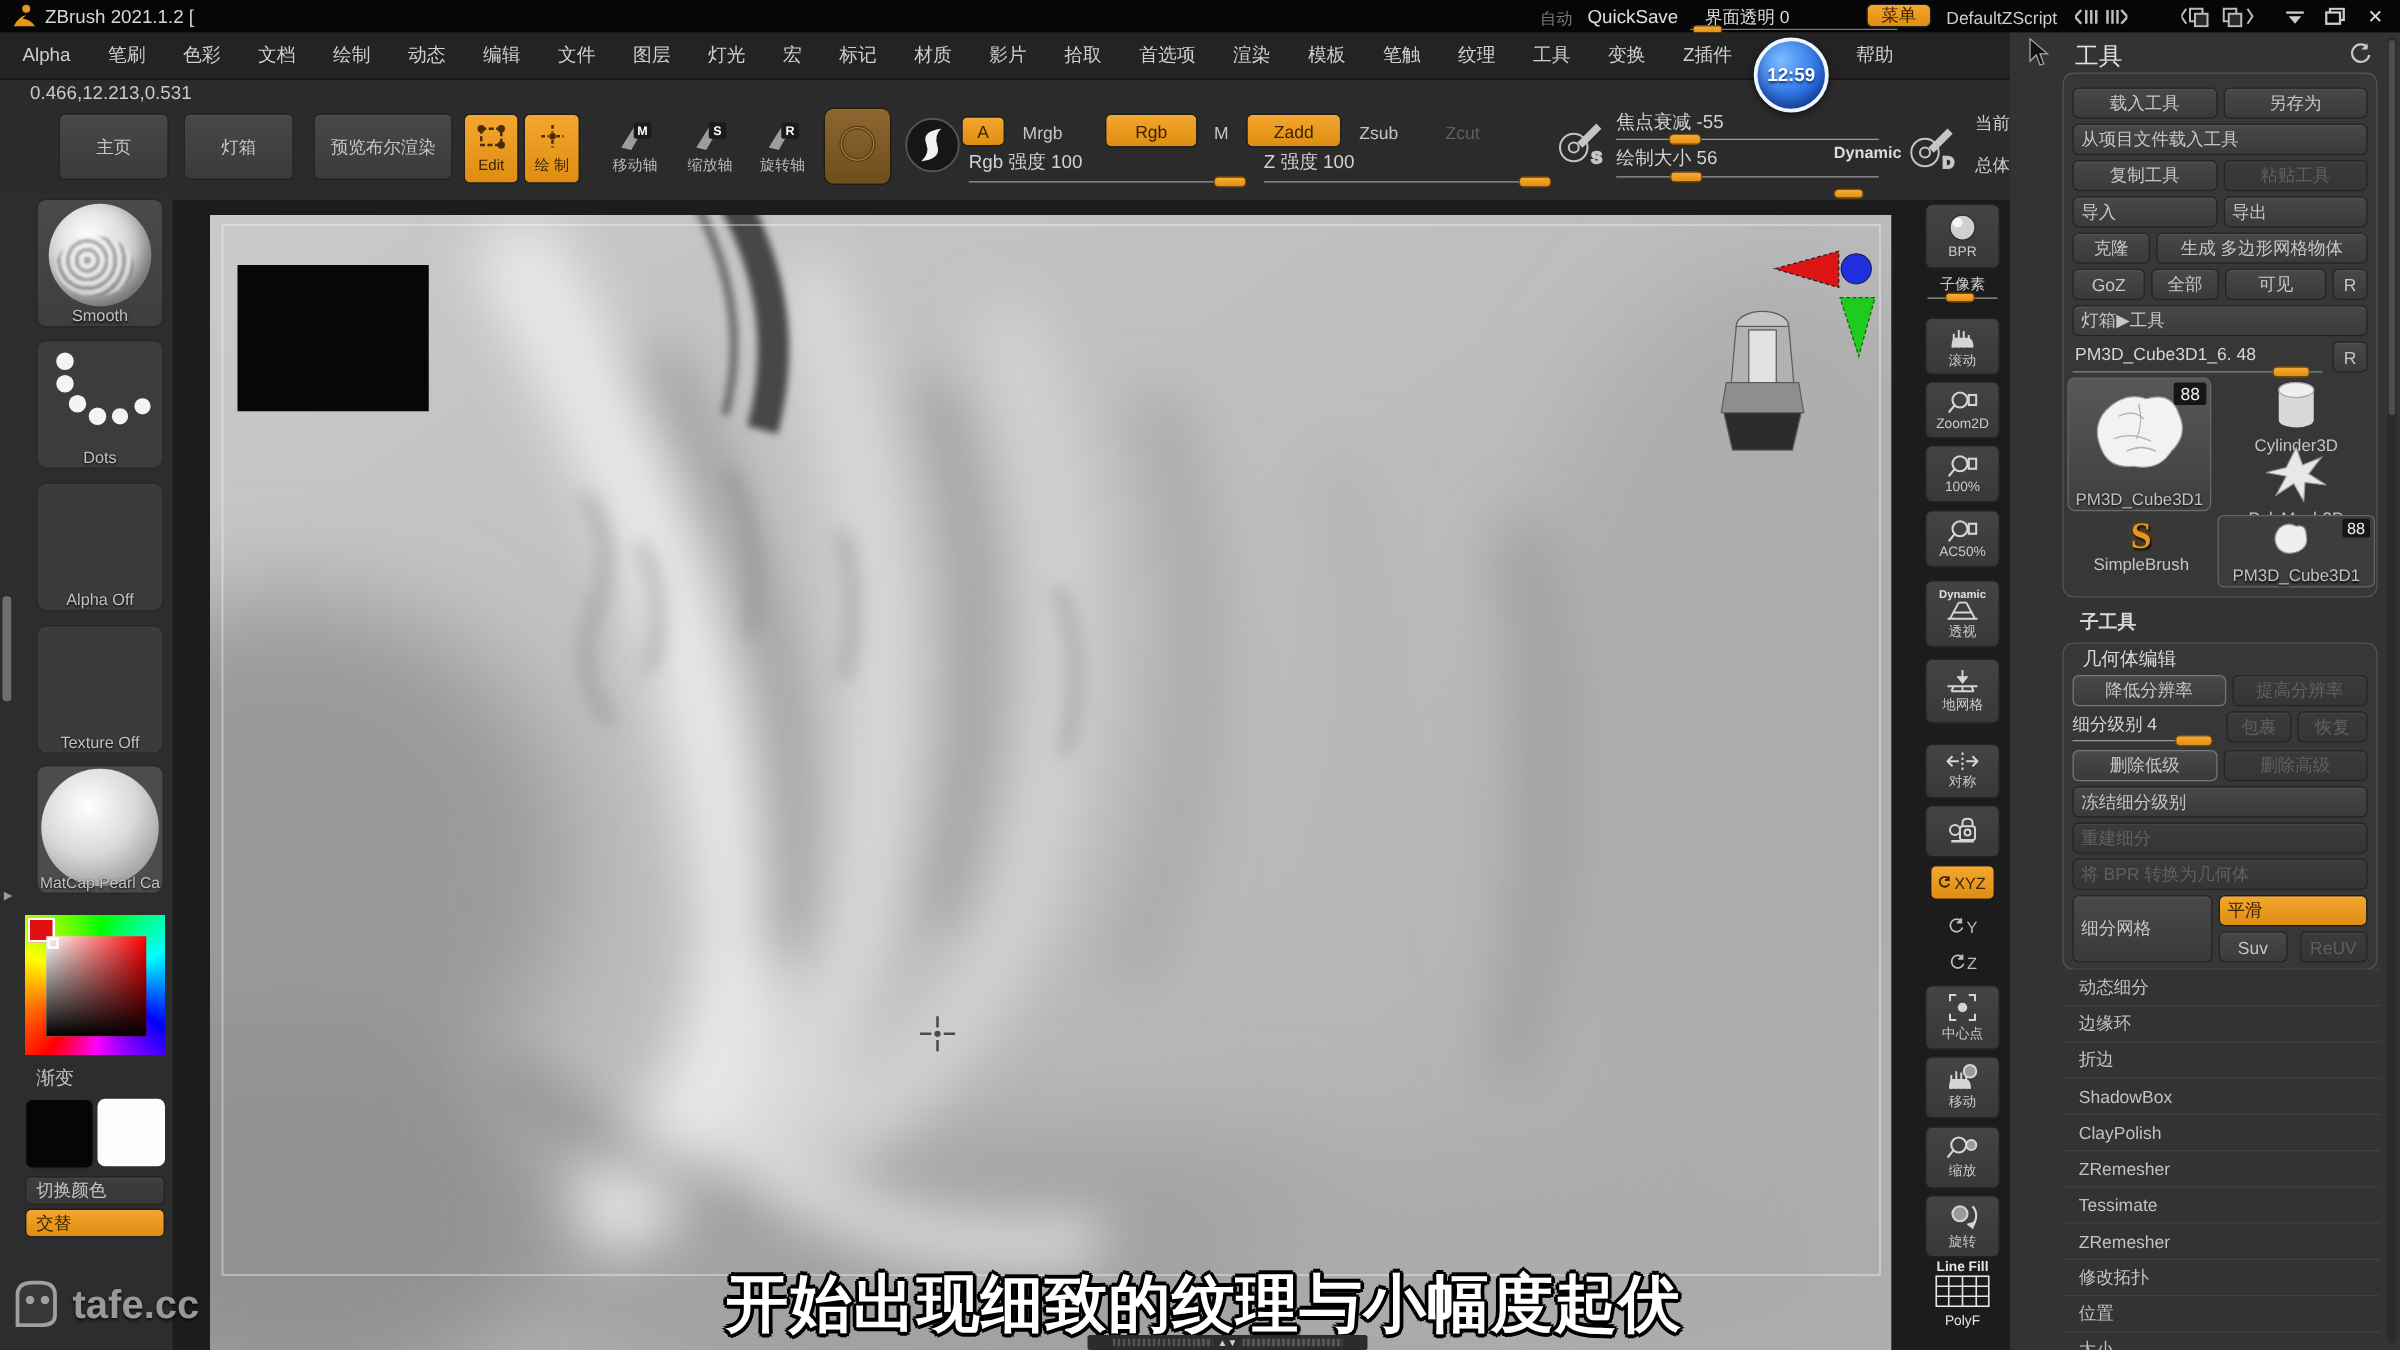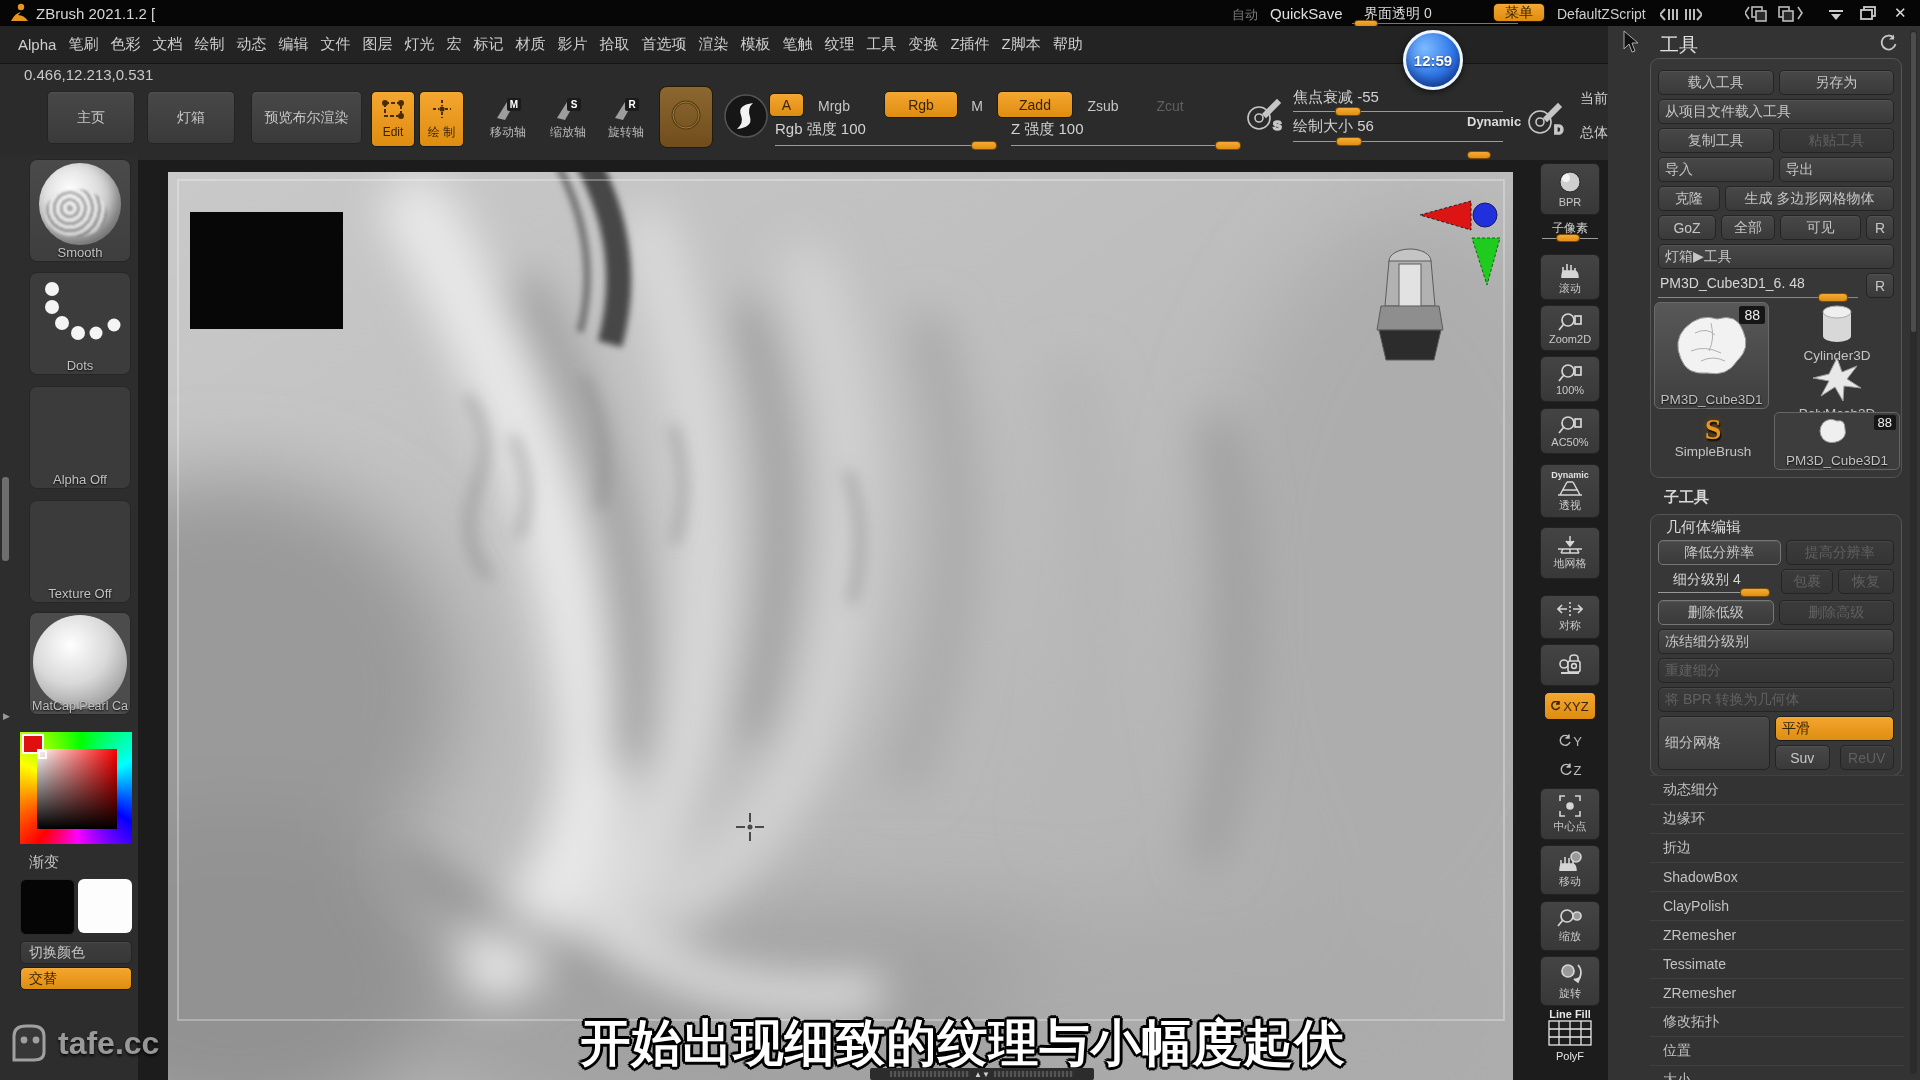--- a/index.html
+++ b/index.html
@@ -5,21 +5,21 @@
   html,body{margin:0;padding:0}
   body{width:1920px;height:1080px;background:#1c1c1c;font-family:"Liberation Sans","DejaVu Sans",sans-serif;overflow:hidden;position:relative;color:#c8c8c8;-webkit-font-smoothing:antialiased}
   .abs{position:absolute}
   
   .btn{display:flex;align-items:center;justify-content:center;background:linear-gradient(#484848,#3a3a3a);border:1px solid #242424;border-radius:5px;color:#c6c6c6;font-size:14px;box-shadow:inset 0 1px 0 rgba(255,255,255,.06);white-space:nowrap;box-sizing:border-box}
   .btn.dim{color:#606060;background:linear-gradient(#3b3b3b,#353535)}
   .btn.or{background:linear-gradient(#f4a62f,#de8d10);color:#3a2402;font-weight:normal;border:1px solid #1d1d1d}
   .lbl{white-space:nowrap}
   
   .titlebar{position:absolute;left:0;top:0;width:1920px;height:26px;background:#060606;display:flex;align-items:center}
-  .menubar{position:absolute;left:0;top:26px;width:1608px;height:38px;background:#232323;border-bottom:1px solid #141414;display:flex;align-items:center;gap:12px;padding-left:18px;box-sizing:border-box}
+  .menubar{position:absolute;left:0;top:26px;width:1608px;height:38px;background:#232323;border-bottom:1px solid #141414;display:flex;align-items:center;gap:30px;padding-left:18px;box-sizing:border-box}
   .menubar span{font-size:15px;color:#cfcfcf;cursor:default}
   .topbar{position:absolute;left:0;top:64px;width:1608px;height:96px;background:#2b2b2b}
   .slider-track{position:absolute;height:1px;background:#9b9b9b}
   .handle{position:absolute;width:26px;height:9px;border-radius:4px;background:linear-gradient(#f6ab36,#e18f12);border:1px solid #7a4c06;box-sizing:border-box}
   .axisbtn{position:absolute;display:flex;flex-direction:column;align-items:center;gap:2px;color:#b9b9b9;font-size:12px}
   
   .sidebar{position:absolute;left:0;top:155px;width:138px;height:925px;background:#2d2d2d}
   .thumb{position:absolute;left:29px;width:100px;height:101px;background:linear-gradient(#4a4a4a,#3e3e3e);border:1px solid #262626;border-radius:8px;overflow:hidden}
   .tlabel{position:absolute;left:0;bottom:1px;width:100%;text-align:center;font-size:13px;color:#c2c2c2;text-shadow:0 1px 2px #000}
   
@@ -605,21 +605,21 @@
 
   <span class="abs lbl" style="left:56px;top:462px;font-size:15px;font-weight:bold;color:#d8d8d8">子工具</span>
   <div class="pbox" style="top:488px;height:262px"></div>
   <span class="abs lbl" style="left:58px;top:492px;font-size:15px;font-weight:normal;color:#dcdcdc">几何体编辑</span>
   <div class="prow" style="top:514px">
       <div class="btn" style="flex:1.15;border-color:#777">降低分辨率</div>
       <div class="btn dim" style="flex:1">提高分辨率</div>
     </div>
   <div class="prow" style="top:543px;height:28px">
     <div style="position:relative;width:118px">
-      <span class="lbl" style="position:absolute;left:15px;top:2px;font-size:14px;color:#d6d6d6">细分级别 4</span>
+      <span class="lbl" style="position:absolute;left:0;top:2px;font-size:14px;color:#d6d6d6">细分级别 4</span>
       <div class="slider-track" style="left:0;top:23px;width:112px;background:#999"></div>
       <div class="handle" style="left:82px;top:19px;width:30px"></div>
     </div>
     <div class="btn dim" style="width:52px">包裹</div>
     <div class="btn dim" style="flex:1">恢复</div>
   </div>
   <div class="prow" style="top:574px">
       <div class="btn" style="flex:1;border-color:#777">删除低级</div>
       <div class="btn dim" style="flex:1">删除高级</div>
     </div>

